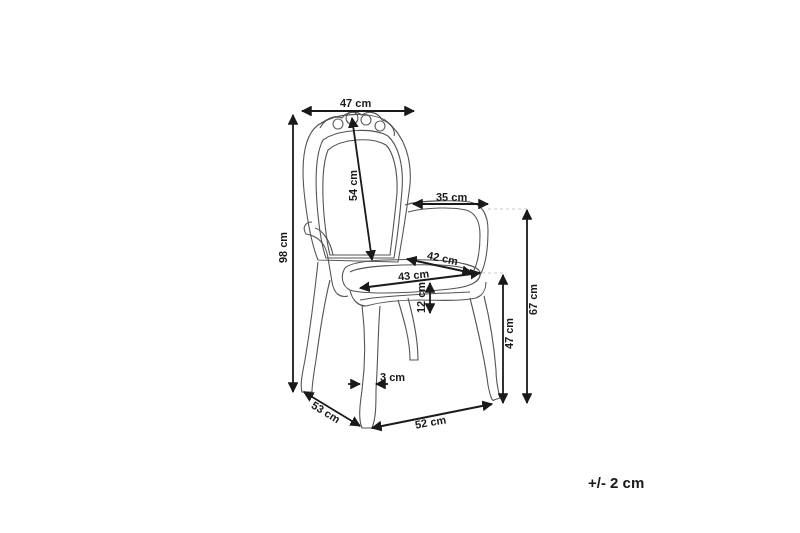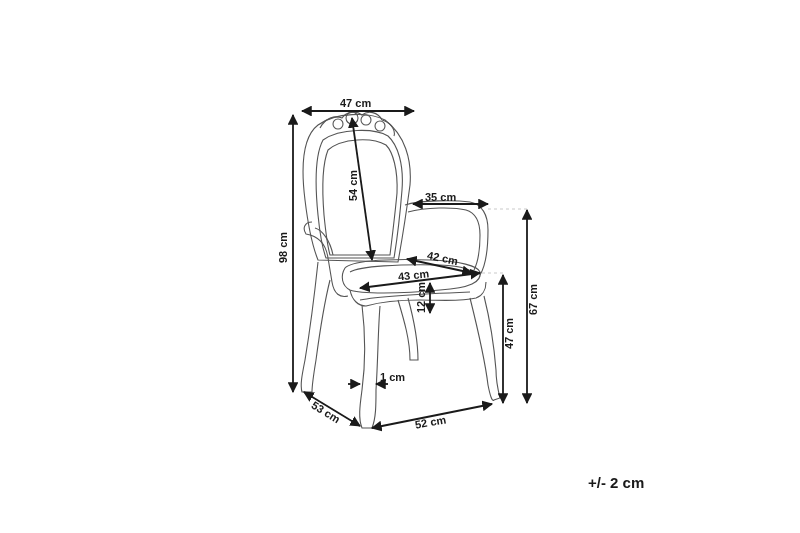--- a/index.html
+++ b/index.html
@@ -71,23 +71,23 @@
 
   <g stroke="#bbb" stroke-width="0.8" stroke-dasharray="3,3">
     <line x1="488" y1="209" x2="527" y2="209"></line>
     <line x1="482" y1="273" x2="503" y2="273"></line>
   </g>
 </svg>
 
 <div class="lbl" style="left:340px;top:98px;">47 cm</div>
 <div class="lbl rot-90" style="left:338px;top:180px;">54 cm</div>
 <div class="lbl rot-90" style="left:268px;top:242px;">98 cm</div>
-<div class="lbl" style="left:425px;top:192px;">35 cm</div>
+<div class="lbl" style="left:436px;top:192px;">35 cm</div>
 <div class="lbl" style="left:427px;top:253px;transform:rotate(12deg);">42 cm</div>
 <div class="lbl" style="left:398px;top:270px;transform:rotate(-6deg);">43 cm</div>
 <div class="lbl rot-90" style="left:406px;top:292px;">12 cm</div>
 <div class="lbl rot-90" style="left:518px;top:294px;">67 cm</div>
 <div class="lbl rot-90" style="left:494px;top:328px;">47 cm</div>
-<div class="lbl" style="left:380px;top:372px;">1 cm</div>
+<div class="lbl" style="left:380px;top:372px;">3 cm</div>
 <div class="lbl" style="left:310px;top:407px;transform:rotate(32deg);">53 cm</div>
 <div class="lbl" style="left:415px;top:417px;transform:rotate(-10deg);">52 cm</div>
 
 <div class="tol">+/- 2 cm</div>
 
 </body></html>

